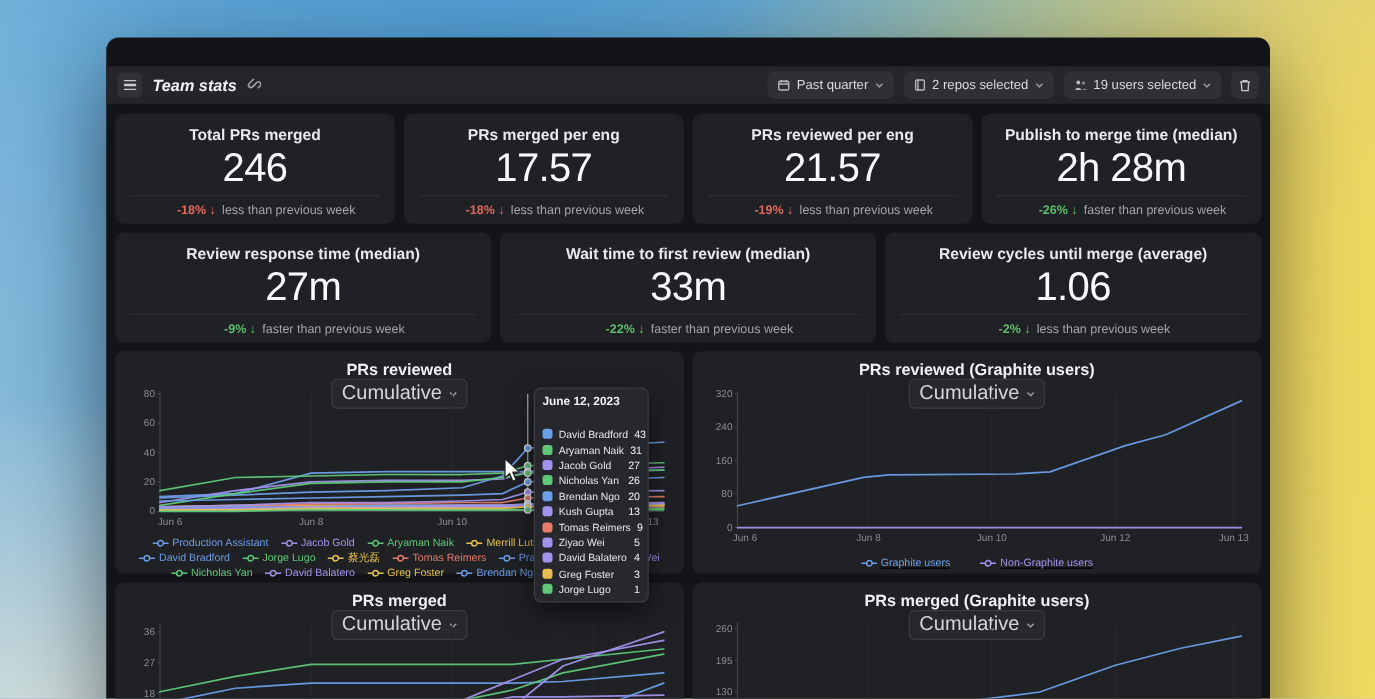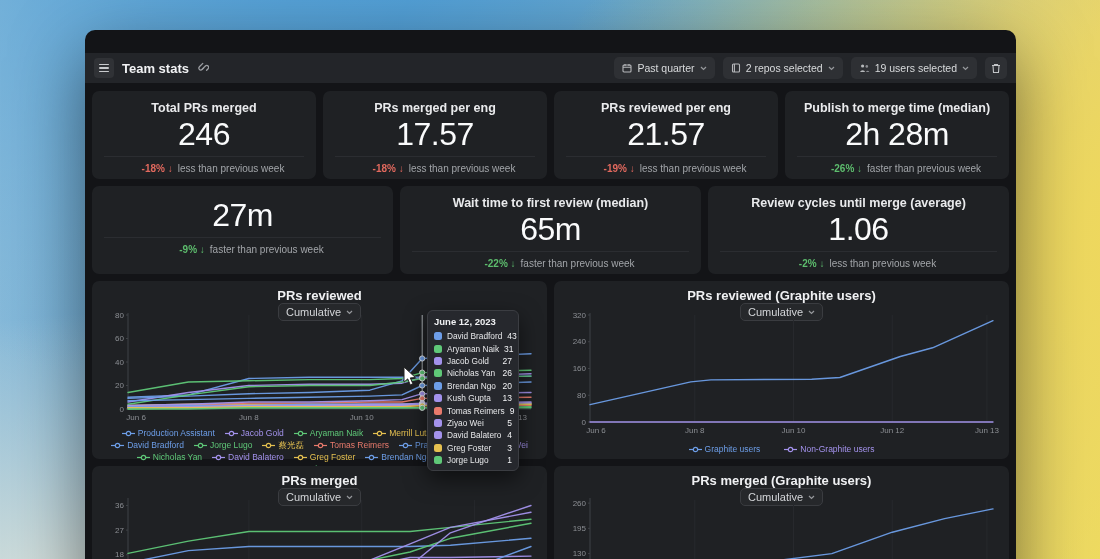--- a/index.html
+++ b/index.html
@@ -29,21 +29,21 @@
   .tb-spacer { flex:1; }
   .avatar { width:15px; height:15px; border-radius:50%;
     background:radial-gradient(circle at 35% 30%, #cfa67e, #7a573d 60%, #46332a); border:1px solid #3a3c40; }
 
   
   .toolbar { position:absolute; left:0; top:23px; right:0; height:30px; background:#232529;
     display:flex; align-items:center; padding:0 9px; gap:8px; }
   .hamburger { width:20px; height:20px; background:#303236; border:none; border-radius:4px;
     display:flex; flex-direction:column; justify-content:center; align-items:center; gap:2px; cursor:pointer; }
   .hamburger i { width:10px; height:1.4px; background:#c8cacd; border-radius:1px; }
-  .page-title { font-size:13px; font-weight:700; color:#f2f3f5; }
+  .page-title { font-size:13px; font-weight:700; color:#f2f3f5;font-style:italic; }
   .filters { display:flex; align-items:center; gap:8px; margin-left:auto; }
   .fbtn { display:flex; align-items:center; gap:5px; height:22px; padding:0 8px;
     background:#2e3034; border:none; border-radius:5px; color:#d8dadc; font-size:10.5px;
     font-family:inherit; cursor:pointer; }
   .fbtn svg, .icbtn svg { flex:none; }
   .icbtn { width:22px; height:22px; background:#2e3034; border:none; border-radius:5px;
     display:flex; align-items:center; justify-content:center; cursor:pointer; }
 
   
   .content { position:absolute; left:0; top:53px; right:0; padding:8px 7px; }
@@ -53,31 +53,31 @@
   .sc-value { font-size:32px; font-weight:500; color:#fafbfc; letter-spacing:-.5px; margin-top:1px; line-height:36px; }
   .sc-div { border-top:1px solid #2b2d31; margin:4px 12px 0; }
   .sc-delta { margin-top:6px; font-size:10px; }
   .sc-pct { font-weight:700;margin-left:18px; }
   .sc-note { color:#a2a5a9; margin-left:5px; }
 
   .ccard { flex:1; height:178px; background:#1f2124; border-radius:7px; padding:7px 10px; position:relative; }
   .ch { display:flex; align-items:center; justify-content:space-between; height:20px;flex-direction:column; }
   .ct { font-size:13px; font-weight:700; color:#f0f1f3; }
   .cum { display:flex; align-items:center; gap:5px; background:#26282b; border:1px solid #3a3c40;
-    border-radius:5px; padding:2px 7px; color:#d4d6d9; font-size:11px; font-family:inherit; cursor:pointer; }
+    border-radius:5px; padding:2px 7px; color:#d4d6d9; font-size:16px; font-family:inherit; cursor:pointer; }
   .cplot { margin-top:2px; }
   .clegend { display:flex; flex-wrap:wrap; justify-content:center; column-gap:10px; row-gap:1px;
     margin-top:1px; }
   .li { display:flex; align-items:center; gap:3px; font-size:8.5px; cursor:pointer; line-height:11px; }
 
   
   .ctooltip { position:absolute; left:342px; top:280px; width:92px; background:#26282d;
     border:1px solid #3b3d42; border-radius:6px; padding:5px 6px 4px;
     box-shadow:0 8px 22px rgba(0,0,0,.55); z-index:5; }
-  .tt-title { font-size:9.5px; font-weight:700; color:#f0f1f3; margin-bottom:3px; }
+  .tt-title { font-size:9.5px; font-weight:700; color:#f0f1f3; margin-bottom:14px; }
   .tt-row { display:flex; align-items:center; gap:5px; height:12.4px; }
   .tt-sq { width:8px; height:8px; border-radius:2.5px; flex:none; }
   .tt-name { font-size:8.3px; color:#e6e7e9; flex:1; white-space:nowrap; }
   .tt-val { font-size:8.5px; font-weight:400; color:#f2f3f5; }
 
   .cursor { position:absolute; left:318px; top:336px; z-index:9; }
 </style>
 </head>
 <body>
 
@@ -172,29 +172,30 @@
           <div class="sc-value">2h 28m</div>
           <div class="sc-div"></div>
           <div class="sc-delta">
             <span class="sc-pct" style="color: rgb(93, 189, 109);">-26% ↓</span><span class="sc-note">faster than previous week</span>
           </div>
         </div>
       </div>
 
       <div class="row">
         <div class="scard">
+          <div class="sc-title">Review response time (median)</div>
           <div class="sc-value">27m</div>
           <div class="sc-div"></div>
           <div class="sc-delta">
             <span class="sc-pct" style="color: rgb(93, 189, 109);">-9% ↓</span><span class="sc-note">faster than previous week</span>
           </div>
         </div>
         <div class="scard">
           <div class="sc-title">Wait time to first review (median)</div>
-          <div class="sc-value">65m</div>
+          <div class="sc-value">33m</div>
           <div class="sc-div"></div>
           <div class="sc-delta">
             <span class="sc-pct" style="color: rgb(93, 189, 109);">-22% ↓</span><span class="sc-note">faster than previous week</span>
           </div>
         </div>
         <div class="scard">
           <div class="sc-title">Review cycles until merge (average)</div>
           <div class="sc-value">1.06</div>
           <div class="sc-div"></div>
           <div class="sc-delta">
@@ -414,21 +415,21 @@
                 <text x="22" y="7.5" text-anchor="end" font-size="8" fill="#8b8e93" font-family="Liberation Sans, DejaVu Sans, sans-serif">320</text>
                 <line x1="24" y1="5" x2="26" y2="5" stroke="#3f4246"></line>
                 <text x="32.045" y="123" text-anchor="middle" font-size="8" fill="#8b8e93" font-family="Liberation Sans, DejaVu Sans, sans-serif">Jun 6</text>
                 <text x="130.78" y="123" text-anchor="middle" font-size="8" fill="#8b8e93" font-family="Liberation Sans, DejaVu Sans, sans-serif">Jun 8</text>
                 <text x="229.51500000000001" y="123" text-anchor="middle" font-size="8" fill="#8b8e93" font-family="Liberation Sans, DejaVu Sans, sans-serif">Jun 10</text>
                 <text x="328.25" y="123" text-anchor="middle" font-size="8" fill="#8b8e93" font-family="Liberation Sans, DejaVu Sans, sans-serif">Jun 12</text>
                 <text x="422.955" y="123" text-anchor="middle" font-size="8" fill="#8b8e93" font-family="Liberation Sans, DejaVu Sans, sans-serif">Jun 13</text>
                 <polyline points="26.0,94.6 126.8,71.9 146.9,69.9 247.7,69.2 275.9,67.5 336.3,46.5 368.6,37.8 429.0,10.7" fill="none" stroke="#6d9ee8" stroke-width="1.4" stroke-linejoin="round" stroke-linecap="round" opacity="0.95"></polyline>
                 <polyline points="26.0,112.0 126.8,112.0 146.9,112.0 247.7,112.0 275.9,112.0 336.3,112.0 368.6,112.0 429.0,112.0" fill="none" stroke="#a392ec" stroke-width="1.4" stroke-linejoin="round" stroke-linecap="round" opacity="0.95"></polyline>
               </svg></div>
-          <div class="clegend" id="legend1" style="font-size:9px; column-gap:24px; margin-top:4px;">
+          <div class="clegend" id="legend1" style="font-size:9px; column-gap:24px; margin-top:4px;text-decoration:underline;">
               <span class="li">
                 <svg width="13" height="7">
                   <line x1="0" y1="3.5" x2="13" y2="3.5" stroke="#6d9ee8" stroke-width="1.2"></line>
                   <circle cx="6.5" cy="3.5" r="2.2" fill="#1f2124" stroke="#6d9ee8" stroke-width="1.2"></circle>
                 </svg>
                 <span style="color: rgb(109, 158, 232);">Graphite users</span>
               </span>
               <span class="li">
                 <svg width="13" height="7">
                   <line x1="0" y1="3.5" x2="13" y2="3.5" stroke="#a392ec" stroke-width="1.2"></line>

